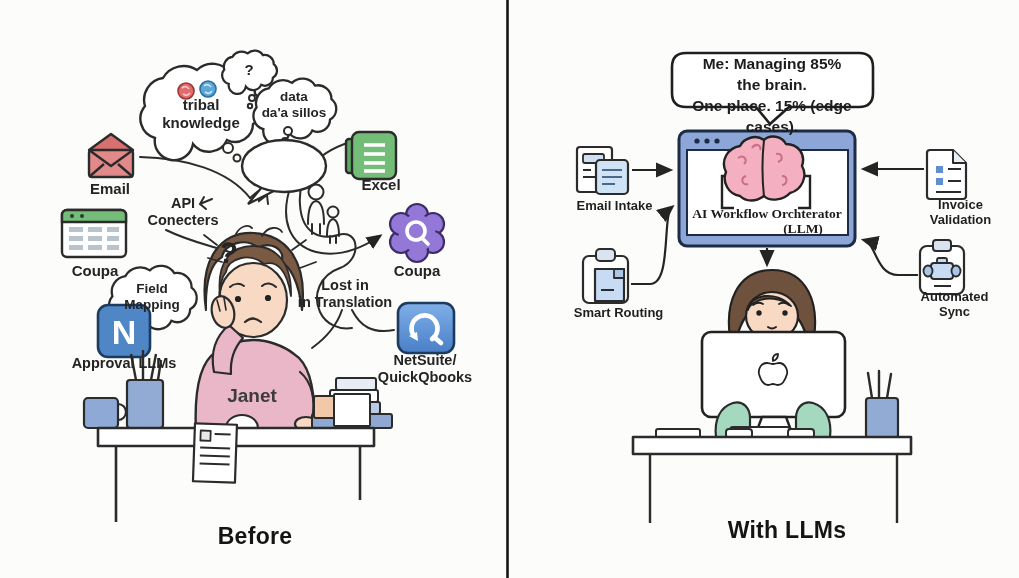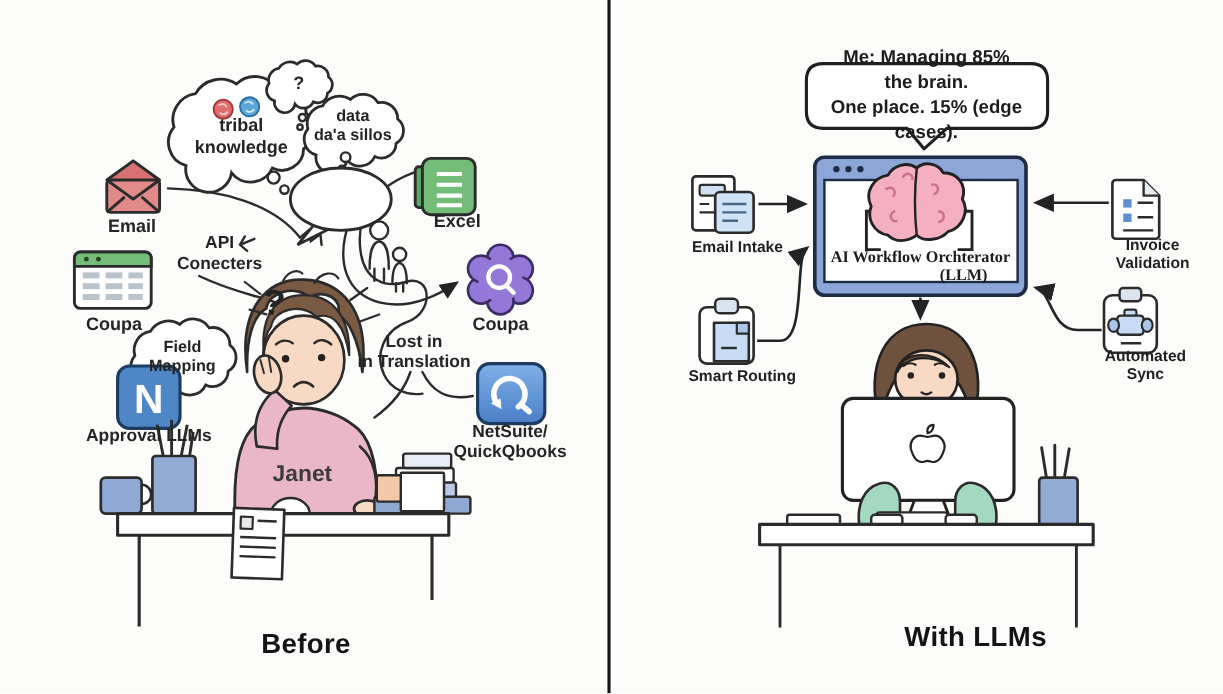--- a/index.html
+++ b/index.html
@@ -289,25 +289,25 @@
 <div class="lbl" style="left:95px; top:271px; font-size:15px;">Coupa</div>
 <div class="lbl" style="left:381px; top:185px; font-size:15px;">Excel</div>
 <div class="lbl" style="left:417px; top:271px; font-size:15px;">Coupa</div>
 <div class="lbl" style="left:124px; top:364px; font-size:14.5px;">Approval LLMs</div>
 <div class="lbl" style="left:425px; top:369px; font-size:14.5px;">NetSuite/
 QuickQbooks</div>
 
 <div class="lbl name" style="left:252px; top:396px;">Janet</div>
 <div class="lbl caption" style="left:255px; top:537px;">Before</div>
 
-<div class="lbl speech" style="left:772px; top:80px; width:160px;">Me: Managing 85% the brain.
+<div class="lbl speech" style="left:772px; top:96px; width:160px;">Me: Managing 85% the brain.
 One place. 15% (edge cases).</div>
 <div class="lbl mon" style="left:767px; top:214px;">AI Workflow Orchterator</div>
 <div class="lbl mon" style="left:767px; top:229px;margin-left:36px;">(LLM)</div>
 
 <div class="lbl node" style="left:601px; top:206px;">Email Intake</div>
 <div class="lbl node" style="left:605px; top:313px;">Smart Routing</div>
 <div class="lbl node" style="left:947px; top:212px;">Invoice Validation</div>
 <div class="lbl node" style="left:941px; top:304px;">Automated Sync</div>
 
-<div class="lbl caption" style="left:813px; top:531px;">With LLMs</div>
+<div class="lbl caption" style="left:787px; top:531px;">With LLMs</div>
 
 </div>
 
 </body></html>

